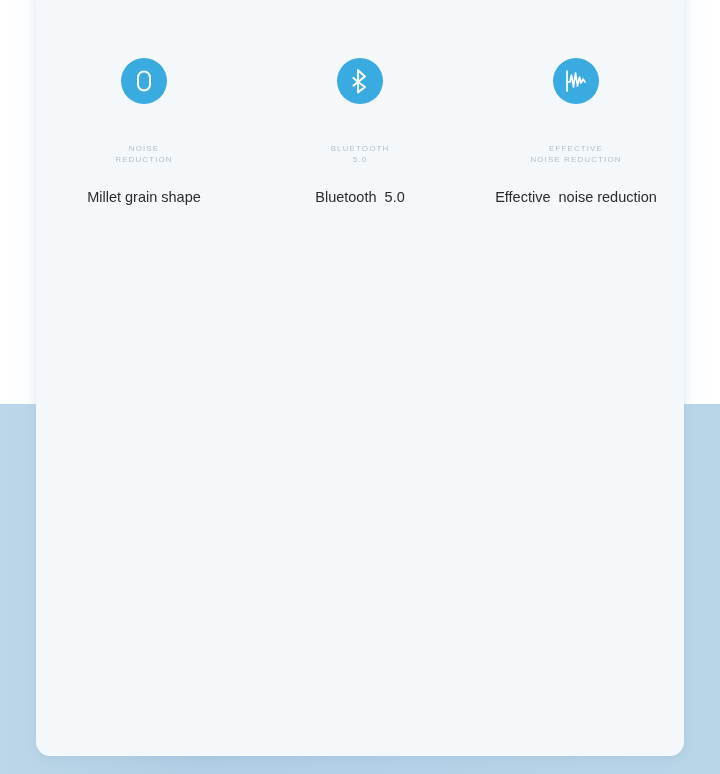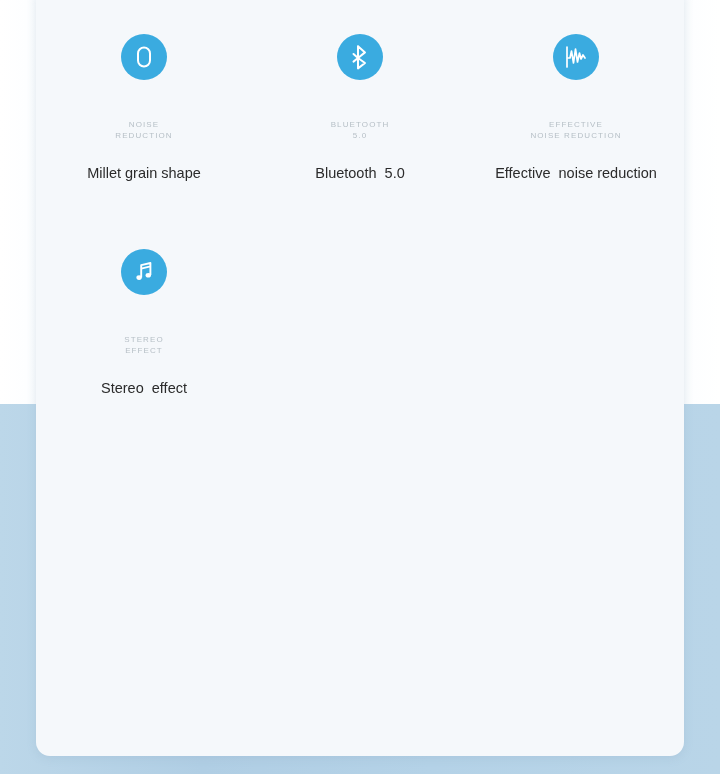--- a/index.html
+++ b/index.html
@@ -56,21 +56,21 @@
   }
 
   .grid {
     position: absolute;
     left: 0;
     right: 0;
     top: 6px;
     display: grid;
     grid-template-columns: 1fr 1fr 1fr;
     grid-template-rows: 215px 215px 215px;
-    padding-top: 34px;
+    padding-top: 58px;
   }
 
   .feature {
     display: flex;
     flex-direction: column;
     align-items: center;
     justify-content: flex-start;
   }
 
   .icon-circle {
@@ -156,30 +156,17 @@
         </svg>
       </div>
       <div class="caption">EFFECTIVE
 NOISE REDUCTION</div>
       <div class="label">Effective  noise reduction</div>
     </div>
 
 
 
 
-    <div class="feature">
-      <div class="icon-circle">
-        <svg width="30" height="30" viewBox="0 0 30 30" aria-hidden="true">
-          <path d="M12.2 20.4 L12.2 8.2 L21.4 6.0 L21.4 18.0" fill="none" stroke="#ffffff" stroke-width="1.9" stroke-linejoin="round"></path>
-          <path d="M12.2 11.6 L21.4 9.4" fill="none" stroke="#ffffff" stroke-width="1.9"></path>
-          <ellipse cx="10.1" cy="20.6" rx="2.7" ry="2.3" fill="#ffffff"></ellipse>
-          <ellipse cx="19.3" cy="18.3" rx="2.7" ry="2.3" fill="#ffffff"></ellipse>
-        </svg>
-      </div>
-      <div class="caption">STEREO
-EFFECT</div>
-      <div class="label">Stereo  effect</div>
-    </div>
 
 
 
   </div>
 </div>
 
 </body></html>

